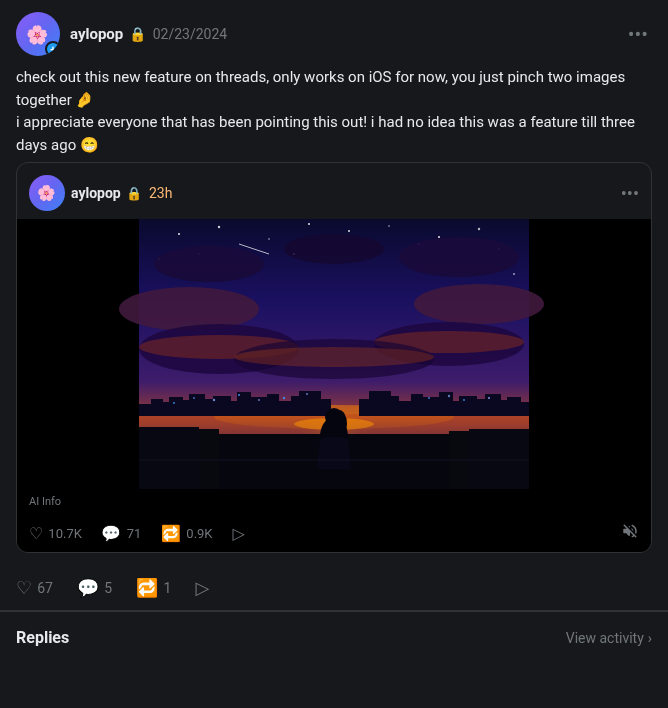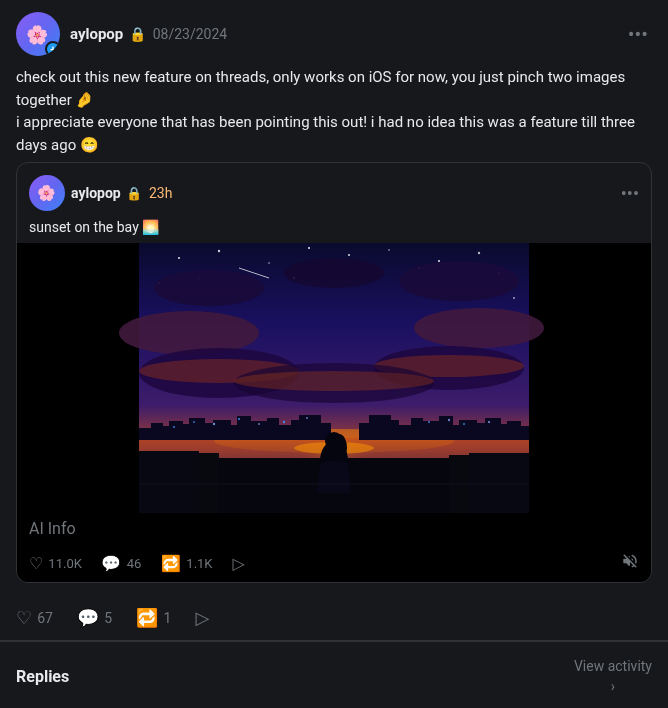--- a/index.html
+++ b/index.html
@@ -148,21 +148,21 @@
     .sunset-image {
       width: 100%;
       height: 270px;
       display: block;
       position: relative;
       overflow: hidden;
     }
     .ai-info-bar {
       background: rgba(0,0,0,0.7);
       padding: 6px 12px;
-      font-size: 16px;
+      font-size: 11px;
       color: #71767b;
       display: flex;
       align-items: center;
       gap: 4px;
     }
     .nested-actions {
       padding: 8px 12px;
       display: flex;
       align-items: center;
       gap: 20px;
@@ -213,21 +213,20 @@
       font-weight: 700;
       color: #e7e9ea;
     }
     .view-activity {
       display: flex;
       align-items: center;
       gap: 4px;
       color: #71767b;
       font-size: 14px;
       cursor: pointer;
-      flex-direction: column;
     }
     .chevron-icon {
       font-size: 14px;
     }
 
     
     .scene-svg {
       width: 100%;
       height: 100%;
     }
@@ -240,21 +239,21 @@
   <div class="post-header">
     <div class="post-header-left">
       <div class="avatar">
         <div class="avatar-inner">🌸</div>
         <div class="avatar-plus">+</div>
       </div>
       <div>
         <div class="user-info">
           <span class="username">aylopop</span>
           <span class="verified-icon" title="verified">🔒</span>
-          <span class="post-date">08/23/2024</span>
+          <span class="post-date">02/23/2024</span>
         </div>
       </div>
     </div>
     <div class="more-icon">•••</div>
   </div>
 
   <div class="post-content">
     <span>check out this new feature on threads, only works on iOS for now, you just pinch two images together 🤌</span><br>
     <span>i appreciate everyone that has been pointing this out! i had no idea this was a feature till three days ago 😁</span>
   </div>
@@ -263,23 +262,20 @@
     <div class="nested-post-header">
       <div class="nested-user-info">
         <div class="nested-avatar">🌸</div>
         <span class="nested-username">aylopop</span>
         <span class="verified-icon" style="font-size:13px;">🔒</span>
         <span class="nested-time">23h</span>
       </div>
       <div class="nested-more">•••</div>
     </div>
 
-    <div class="nested-caption">
-      <span>sunset on the bay 🌅</span>
-    </div>
 
     <div class="image-container">
       <div class="sunset-image">
         <svg class="scene-svg" viewBox="0 0 390 270" xmlns="http://www.w3.org/2000/svg">
 
           <defs>
             <linearGradient id="skyGrad" x1="0" y1="0" x2="0" y2="1">
               <stop offset="0%" stop-color="#0a0a2e"></stop>
               <stop offset="30%" stop-color="#1a1060"></stop>
               <stop offset="60%" stop-color="#3d1c6b"></stop>
@@ -414,29 +410,29 @@
         </svg>
       </div>
 
       <div class="ai-info-bar">
         <span>AI Info</span>
       </div>
 
       <div class="nested-actions">
         <div class="action-group">
           <span class="action-icon">♡</span>
-          <span>11.0K</span>
+          <span>10.7K</span>
         </div>
         <div class="action-group">
           <span class="action-icon">💬</span>
-          <span>46</span>
+          <span>71</span>
         </div>
         <div class="action-group">
           <span class="action-icon">🔁</span>
-          <span>1.1K</span>
+          <span>0.9K</span>
         </div>
         <div class="action-group">
           <span class="action-icon">▷</span>
         </div>
         <div class="mute-icon">
           <svg width="18" height="18" viewBox="0 0 24 24" fill="#71767b">
             <path d="M3.63 3.63a.996.996 0 000 1.41L7.29 8.7 7 9H4c-.55 0-1 .45-1 1v4c0 .55.45 1 1 1h3l3.29 3.29c.63.63 1.71.18 1.71-.71v-4.17l4.18 4.18c-.49.37-1.02.68-1.6.91-.36.15-.58.53-.58.92 0 .72.73 1.18 1.39.91.8-.33 1.55-.77 2.22-1.31l1.34 1.34a.996.996 0 101.41-1.41L5.05 3.63c-.39-.39-1.02-.39-1.42 0zM19 12c0 .82-.15 1.61-.41 2.34l1.53 1.53c.56-1.17.88-2.48.88-3.87 0-3.83-2.4-7.11-5.78-8.4-.59-.23-1.22.23-1.22.86v.19c0 .38.25.71.61.85C17.18 6.54 19 9.06 19 12zm-8.71-6.29l-.17.17L12 7.76V6.41c0-.89-1.08-1.33-1.71-.7zM16.5 12A4.5 4.5 0 0014 7.97v1.79l2.48 2.48c.01-.08.02-.16.02-.24z"></path>
           </svg>
         </div>
       </div>

